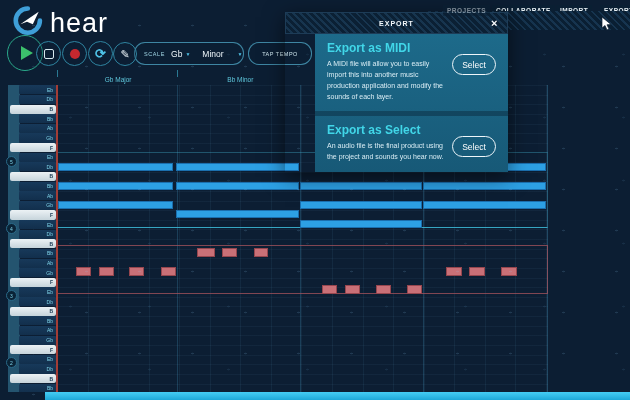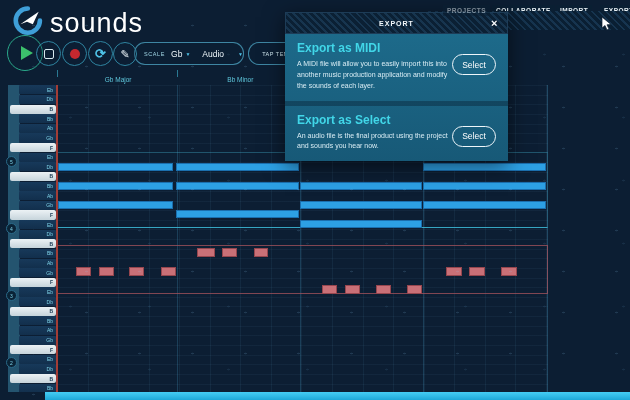--- a/index.html
+++ b/index.html
@@ -43,21 +43,21 @@
         color:#e8f1f6;background:#0a1f33;padding:2px 4px;}
   .menu-item.dim{opacity:0.5;z-index:12;}
   
   .dialog{position:absolute;left:285px;top:12px;width:223px;z-index:10;
         box-shadow:0 5px 20px rgba(0,0,0,0.55);}
   .dialog-header{height:20px;display:flex;align-items:center;
         background:repeating-linear-gradient(45deg,#0b2034 0 3px,#17354f 3px 5px);
         border:1px solid #1d3c57;}
   .dialog-title{flex:1;text-align:center;font-size:7px;font-weight:bold;letter-spacing:1px;color:#f2f7fa;}
   .dialog-close{width:16px;color:#fff;font-size:11px;font-weight:bold;cursor:default;line-height:1;}
-  .dialog-body{background:linear-gradient(#1d6a8a,#175977);}
+  .dialog-body{background:linear-gradient(#1d6a8a,#175977);margin-left:30px;}
   .dlg-section{position:relative;padding:7px 60px 9px 12px;}
   .dlg-section + .dlg-section{border-top:5px solid rgba(9,38,58,0.45);}
   .dlg-h{font-size:12px;font-weight:bold;color:#41d6e8;margin:0 0 4px 0;}
   .dlg-p{font-size:7px;line-height:1.55;color:#d8ecf4;margin:0;}
   .select-btn{position:absolute;right:12px;top:20px;width:44px;height:21px;border-radius:11px;
         border:1.5px solid #eef6fa;background:transparent;color:#fff;font-size:8.5px;
         font-family:"Liberation Sans",sans-serif;}
   
   .tick{position:absolute;top:70px;width:1px;height:7px;background:#3fb6d4;opacity:0.6;z-index:1;}
   .chord-label{position:absolute;top:76px;font-size:6.5px;color:#5fc8dd;transform:translateX(-50%);z-index:1;}
@@ -251,21 +251,21 @@
       <div class="oct-badge" style="top: 357px;">2</div>
     </div>
 
   <div class="logo">
     <span>
       <svg width="34" height="30" viewBox="0 0 40 36">
         <path d="M21 3 A14.5 14.5 0 1 0 35.5 17.5" fill="none" stroke="#3f9fd8" stroke-width="5.5" stroke-linecap="round"></path>
         <path d="M12 22 L34 7 L27 22 L20 19 Z" fill="#ffffff"></path>
       </svg>
     </span>
-    <span class="logo-text">sounds</span>
+    <span class="logo-text">hear</span>
   </div>
 
   <div class="cbtn play">
       <div class="tri"></div>
     </div>
   <div class="cbtn stop">
       <div class="sq"></div>
     </div>
   <div class="cbtn rec">
       <div class="dot"></div>
@@ -275,21 +275,21 @@
     </div>
   <div class="cbtn pencil">
       <span>✎</span>
     </div>
 
   <div class="pill scale-pill">
     <span class="scale-lab">SCALE</span>
     <span class="keyname">Gb</span>
     <span class="chev">▼</span>
     <span class="vdiv"></span>
-    <span class="modename">Audio</span>
+    <span class="modename">Minor</span>
     <span class="chev chev-r">▼</span>
   </div>
   <div class="pill tempo-pill">TAP TEMPO</div>
 
   <div class="menu-strip"></div>
   <div id="menu-items">
       <div class="menu-item dim" style="left: 443px;">PROJECTS</div>
       <div class="menu-item" style="left: 492px;">COLLABORATE</div>
       <div class="menu-item" style="left: 556px;">IMPORT</div>
       <div class="menu-item" style="left: 600px;">EXPORT</div>

